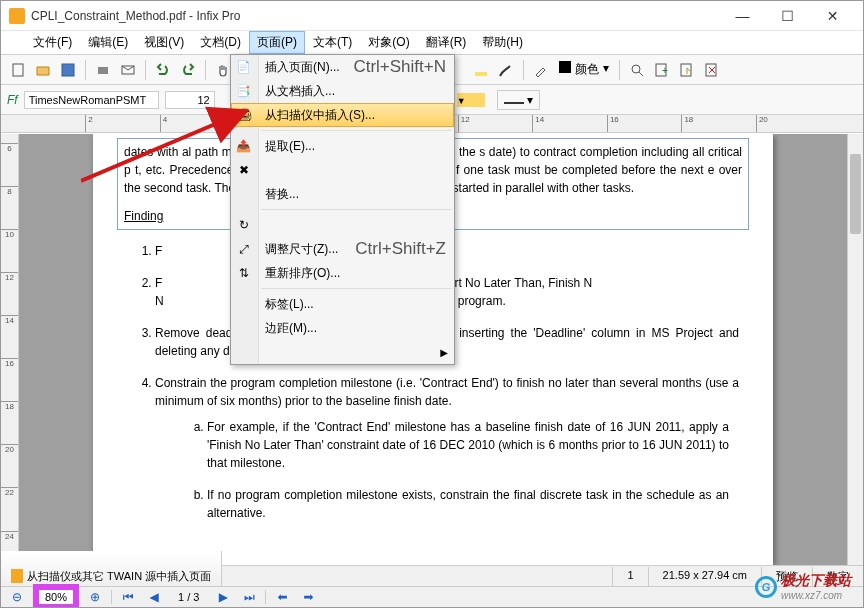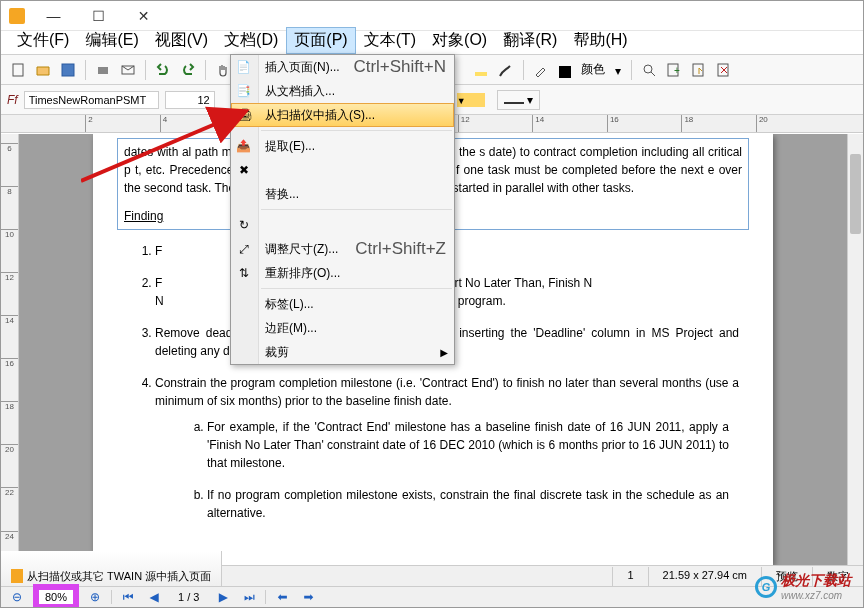--- a/index.html
+++ b/index.html
@@ -2,27 +2,27 @@
 <html><head>
 <meta charset="utf-8">
 <style>
 * { margin: 0; padding: 0; box-sizing: border-box; font-family: "Microsoft YaHei", Arial, sans-serif; }
 body { width: 864px; height: 608px; background: #fff; overflow: hidden; position: relative; border: 1px solid #999; }
 .titlebar { height: 30px; background: #fff; display: flex; align-items: center; padding: 0 8px; border-bottom: 1px solid #e5e5e5; }
 .titlebar .app-icon { width: 16px; height: 16px; background: #f5a623; border-radius: 2px; margin-right: 6px; }
 .titlebar .title { font-size: 12px; color: #333; flex: 1; }
 .titlebar .win-btns { display: flex; gap: 0; }
 .titlebar .win-btn { width: 45px; height: 28px; display: flex; align-items: center; justify-content: center; font-size: 14px; color: #333; }
-.menubar { height: 24px; display: flex; align-items: flex-end; padding: 0 8px; border-bottom: 1px solid #d0d0d0; font-size: 16px; }
+.menubar { height: 24px; display: flex; align-items: flex-start; padding: 0 24px; border-bottom: 1px solid #d0d0d0; font-size: 12px; }
 .menubar .menu-item { padding: 3px 8px; cursor: default; }
 .menubar .menu-item.active { background: #cde8ff; border: 1px solid #8ab8e0; padding: 2px 7px; }
 .toolbar { height: 30px; display: flex; align-items: center; padding: 2px 6px; border-bottom: 1px solid #d0d0d0; gap: 3px; background: #f8f8f8; }
 .toolbar .tb-btn { width: 22px; height: 22px; display: flex; align-items: center; justify-content: center; border-radius: 2px; }
 .toolbar .tb-sep { width: 1px; height: 20px; background: #ccc; margin: 0 3px; }
-.toolbar .tb-dropdown { padding: 0 4px; font-size: 12px; display: flex; align-items: flex-end; gap: 10px; }
+.toolbar .tb-dropdown { padding: 0 4px; font-size: 12px; display: flex; align-items: flex-start; gap: 4px; }
 .toolbar2 { height: 30px; display: flex; align-items: center; padding: 2px 6px; border-bottom: 1px solid #d0d0d0; gap: 6px; background: #f8f8f8; font-size: 12px; }
 .toolbar2 .font-name { width: 135px; padding: 2px 4px; border: 1px solid #ccc; background: #fff; font-size: 11px; }
 .toolbar2 .font-size { width: 50px; padding: 2px 4px; border: 1px solid #ccc; background: #fff; text-align: right; font-size: 11px; }
 .ruler-h { height: 18px; background: #f0f0f0; border-bottom: 1px solid #ccc; position: relative; font-size: 8px; color: #555; }
 .ruler-h .tick { position: absolute; top: 0; height: 100%; border-left: 1px solid #999; padding-left: 2px; }
 .content-area { position: absolute; top: 133px; left: 0; right: 0; bottom: 42px; display: flex; background: #9f9f9f; }
 .ruler-v { width: 18px; background: #f0f0f0; border-right: 1px solid #ccc; position: relative; font-size: 8px; color: #555; }
 .ruler-v .tick { position: absolute; left: 0; width: 100%; border-top: 1px solid #999; text-align: center; }
 .doc-viewport { flex: 1; overflow: hidden; position: relative; display: flex; justify-content: center; }
 .doc-page { width: 680px; background: #fff; box-shadow: 2px 2px 6px rgba(0,0,0,0.4); padding: 4px 24px 24px 24px; font-family: "Times New Roman", serif; font-size: 12px; line-height: 1.5; color: #000; margin-top:0; }
@@ -53,20 +53,21 @@
 .red-arrow { position: absolute; z-index: 200; pointer-events: none; }
 .watermark { position: absolute; right: 12px; bottom: 6px; font-size: 14px; color: #4aa0e0; font-style: italic; z-index: 50; display:flex; align-items:center; gap:4px;}
 .watermark .wm-icon { width:22px; height:22px; border:3px solid #2a9fd6; border-radius:50%; display:flex; align-items:center; justify-content:center; color:#2a9fd6; font-weight:bold; font-size:11px;}
 svg.icon { width: 16px; height: 16px; }
 </style>
 </head>
 <body>
 
 <div class="titlebar">
   <div class="app-icon"></div>
+  <div class="title">CPLI_Constraint_Method.pdf - Infix Pro</div>
   <div class="win-btns">
     <div class="win-btn">—</div>
     <div class="win-btn">☐</div>
     <div class="win-btn">✕</div>
   </div>
 </div>
 
 <div class="menubar">
   <div class="menu-item">文件(F)</div>
   <div class="menu-item">编辑(E)</div>
@@ -169,21 +170,21 @@
     </div>
   <div class="tb-btn">
       <svg class="icon">
         <rect x="2" y="2" width="10" height="12" fill="none" stroke="#555"></rect>
         <path d="M5 5l6 6M11 5l-6 6" stroke="#c02020"></path>
       </svg>
     </div>
 </div>
 
 <div class="toolbar2">
-  <span style="font-style:italic;color:#7f1d1d">Ff</span>
+  <span style="font-style:italic;color:#15803d">Ff</span>
   <div class="font-name">TimesNewRomanPSMT</div>
   <div class="font-size">12</div>
   <div style="width:230px"></div>
   <div class="tb-btn" style="background:#ffd766;width:28px"><span style="font-size:9px">▼</span></div>
   <div class="tb-sep"></div>
   <div class="tb-dropdown" style="border:1px solid #ccc;padding:2px 6px">
     <span style="width:20px;border-top:2px solid #333;display:inline-block"></span>
     <span>▾</span>
   </div>
 </div>
@@ -291,21 +292,20 @@
     <span class="dm-label">重新排序(O)...</span>
   </div>
   <div class="dm-sep"></div>
   <div class="dm-item">
     <span class="dm-label">标签(L)...</span>
   </div>
   <div class="dm-item">
     <span class="dm-label">边距(M)...</span>
   </div>
   <div class="dm-item">
-    <span class="dm-label">裁剪</span>
     <span class="arrow">▶</span>
   </div>
 </div>
 
 <svg class="red-arrow" style="left:80px;top:105px" width="180" height="80">
   <defs>
       <marker id="ah" markerWidth="12" markerHeight="12" refX="9" refY="5" orient="auto">
         <path d="M0 0L10 5L0 10z" fill="#d41616"></path>
       </marker>
     </defs>

